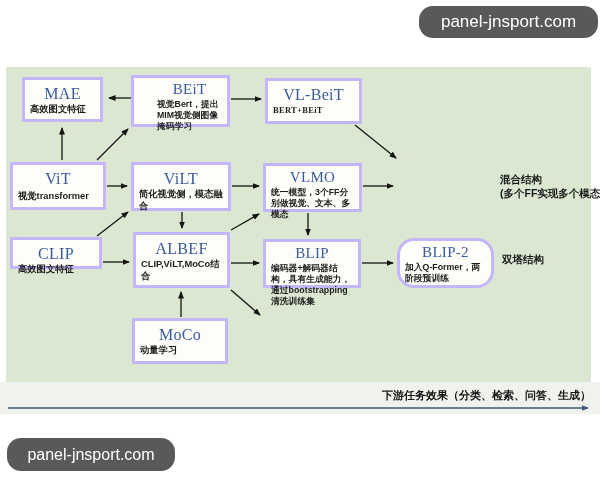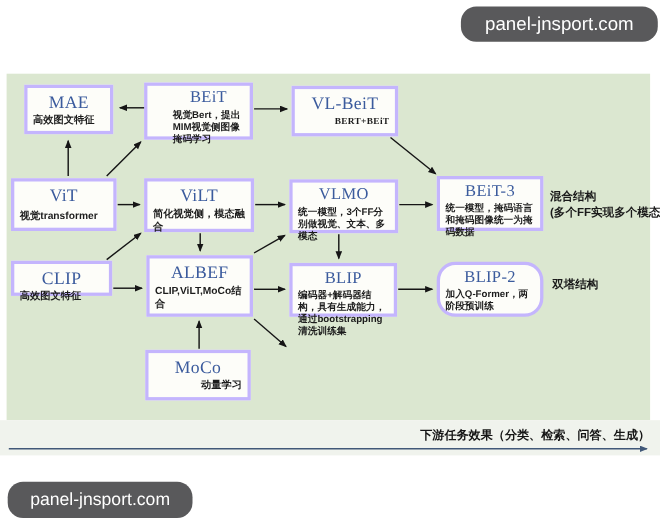--- a/index.html
+++ b/index.html
@@ -17,21 +17,21 @@
   
   .node{position:absolute;z-index:2;background:#fdfdf9;border:3px solid #c4b5fd;
         box-sizing:border-box;display:flex;flex-direction:column;align-items:center;
         padding:3px 5px 3px 5px;}
   .node .title{font-family:"Liberation Serif","DejaVu Serif",serif;color:#3b5b9d;
         font-size:16px;line-height:1.15;letter-spacing:.3px;text-align:center;margin-top:2px;}
   .node .desc{font-size:9.3px;font-weight:600;color:#1c1c1c;line-height:1.3;
         width:100%;text-align:left;margin-top:auto;margin-bottom:2px;}
   .node.dense .title{font-size:15px;margin-top:0;}
   .node.dense .desc{font-size:8.8px;line-height:1.25;margin-top:1px;margin-bottom:0;}
-  .node .desc.center{text-align:right;}
+  .node .desc.center{text-align:left;}
   .node .desc.latin{font-size:8.5px;letter-spacing:.3px;font-family:"Liberation Serif","DejaVu Serif",serif;}
 
   
   .n-mae   {left:22px; top:77px;  width:81px;  height:45px;}
   .n-beit  {left:131px;top:75px;  width:99px;  height:52px;padding-left:23px;}
   .n-vlbeit{left:265px;top:78px;  width:97px;  height:46px;}
   .n-vit   {left:10px; top:162px; width:96px;  height:48px;}
   .n-vilt  {left:131px;top:162px; width:100px; height:49px;}
   .n-vlmo  {left:263px;top:163px; width:99px;  height:49px;}
   .n-beit3 {left:397px;top:160px; width:97px;  height:50px;}
@@ -117,24 +117,20 @@
   <div class="node n-vilt">
     <div class="title">ViLT</div>
     <div class="desc">简化视觉侧，模态融合</div>
   </div>
 
   <div class="node dense n-vlmo">
     <div class="title">VLMO</div>
     <div class="desc">统一模型，3个FF分别做视觉、文本、多模态</div>
   </div>
 
-  <div class="node dense n-beit3">
-    <div class="title">BEiT-3</div>
-    <div class="desc">统一模型，掩码语言和掩码图像统一为掩码数据</div>
-  </div>
 
   <div class="node n-clip">
     <div class="title">CLIP</div>
     <div class="desc">高效图文特征</div>
   </div>
 
   <div class="node n-albef">
     <div class="title">ALBEF</div>
     <div class="desc">CLIP,ViLT,MoCo结合</div>
   </div>

